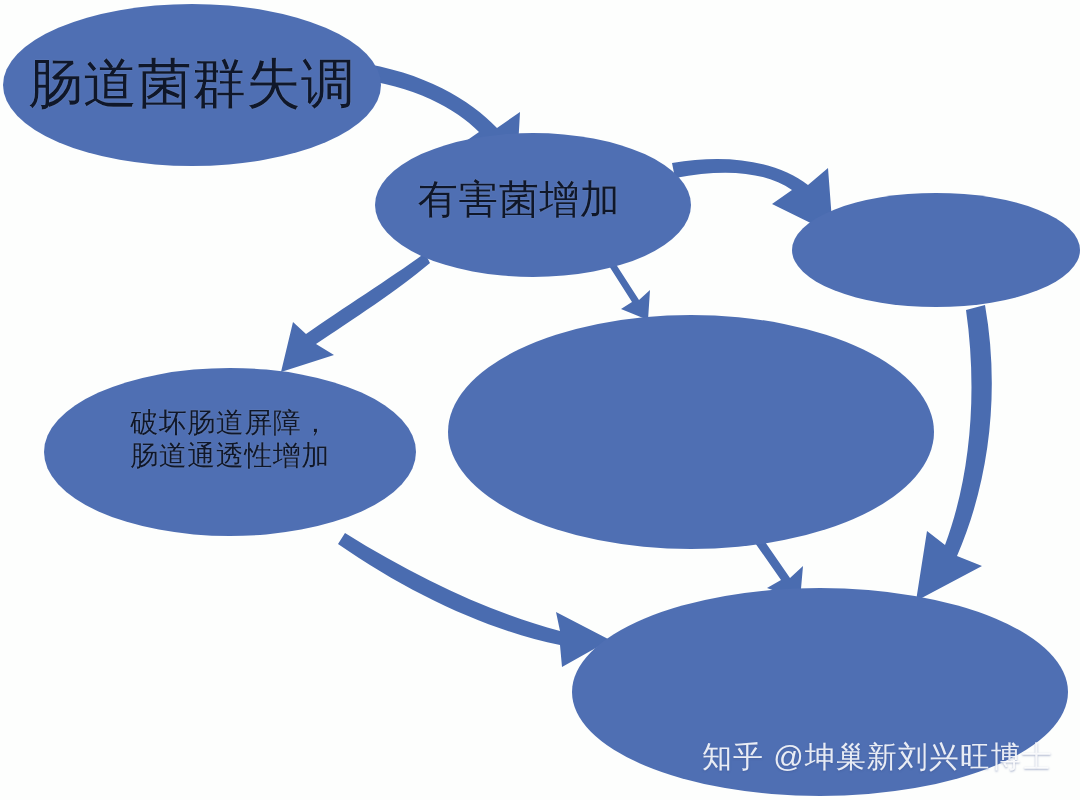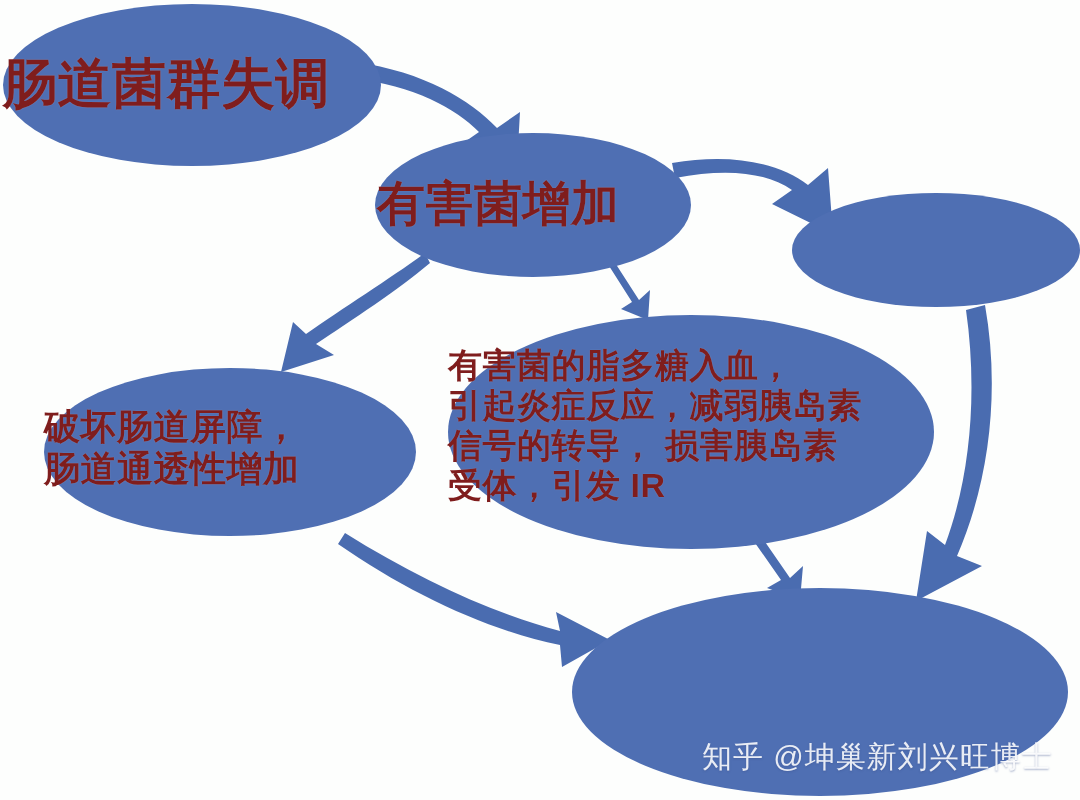--- a/index.html
+++ b/index.html
@@ -17,23 +17,24 @@
   }
   #flow-svg {
     position: absolute;
     left: 0;
     top: 0;
     width: 1080px;
     height: 800px;
   }
   .node-label {
     position: absolute;
-    color: #7f1d1d;
+    color: #0f172a;
+    text-align: center;
     line-height: 1.18;
-    font-weight: 700;
+    font-weight: 400;
     letter-spacing: 0.5px;
     white-space: pre-line;
     pointer-events: none;
     text-shadow: 0 0 1px rgba(255,255,255,0.35);
   }
   .watermark {
     position: absolute;
     left: 690px;
     top: 737px;
     width: 380px;
@@ -89,27 +90,23 @@
     <ellipse cx="192" cy="85" rx="189" ry="81" fill="#4f6fb3"></ellipse>
     <ellipse cx="533" cy="205" rx="158" ry="72" fill="#4f6fb3"></ellipse>
     <ellipse cx="936" cy="250" rx="144" ry="57" fill="#4f6fb3"></ellipse>
     <ellipse cx="230" cy="452" rx="186" ry="84" fill="#4f6fb3"></ellipse>
     <ellipse cx="691" cy="432" rx="243" ry="117" fill="#4f6fb3"></ellipse>
     <ellipse cx="820" cy="692" rx="248" ry="104" fill="#4f6fb3"></ellipse>
   </svg>
 
   <div class="node-label" style="left:3px; top:52px; width:378px; font-size:54px;">肠道菌群失调</div>
 
-  <div class="node-label" style="left:377px; top:176px; width:316px; font-size:48px;">有害菌增加</div>
+  <div class="node-label" style="left:361px; top:176px; width:316px; font-size:40px;">有害菌增加</div>
 
 
-  <div class="node-label" style="left:44px; top:406px; width:372px; font-size:36px;">破坏肠道屏障，
+  <div class="node-label" style="left:44px; top:406px; width:372px; font-size:28px;">破坏肠道屏障，
 肠道通透性增加</div>
 
-  <div class="node-label" style="left:448px; top:345px; width:486px; font-size:34px;">有害菌的脂多糖入血，
-引起炎症反应，减弱胰岛素
-信号的转导， 损害胰岛素
-受体，引发 IR</div>
 
 
   <div class="watermark">知乎 @坤巢新刘兴旺博士</div>
 
 </div>
 
 </body></html>

